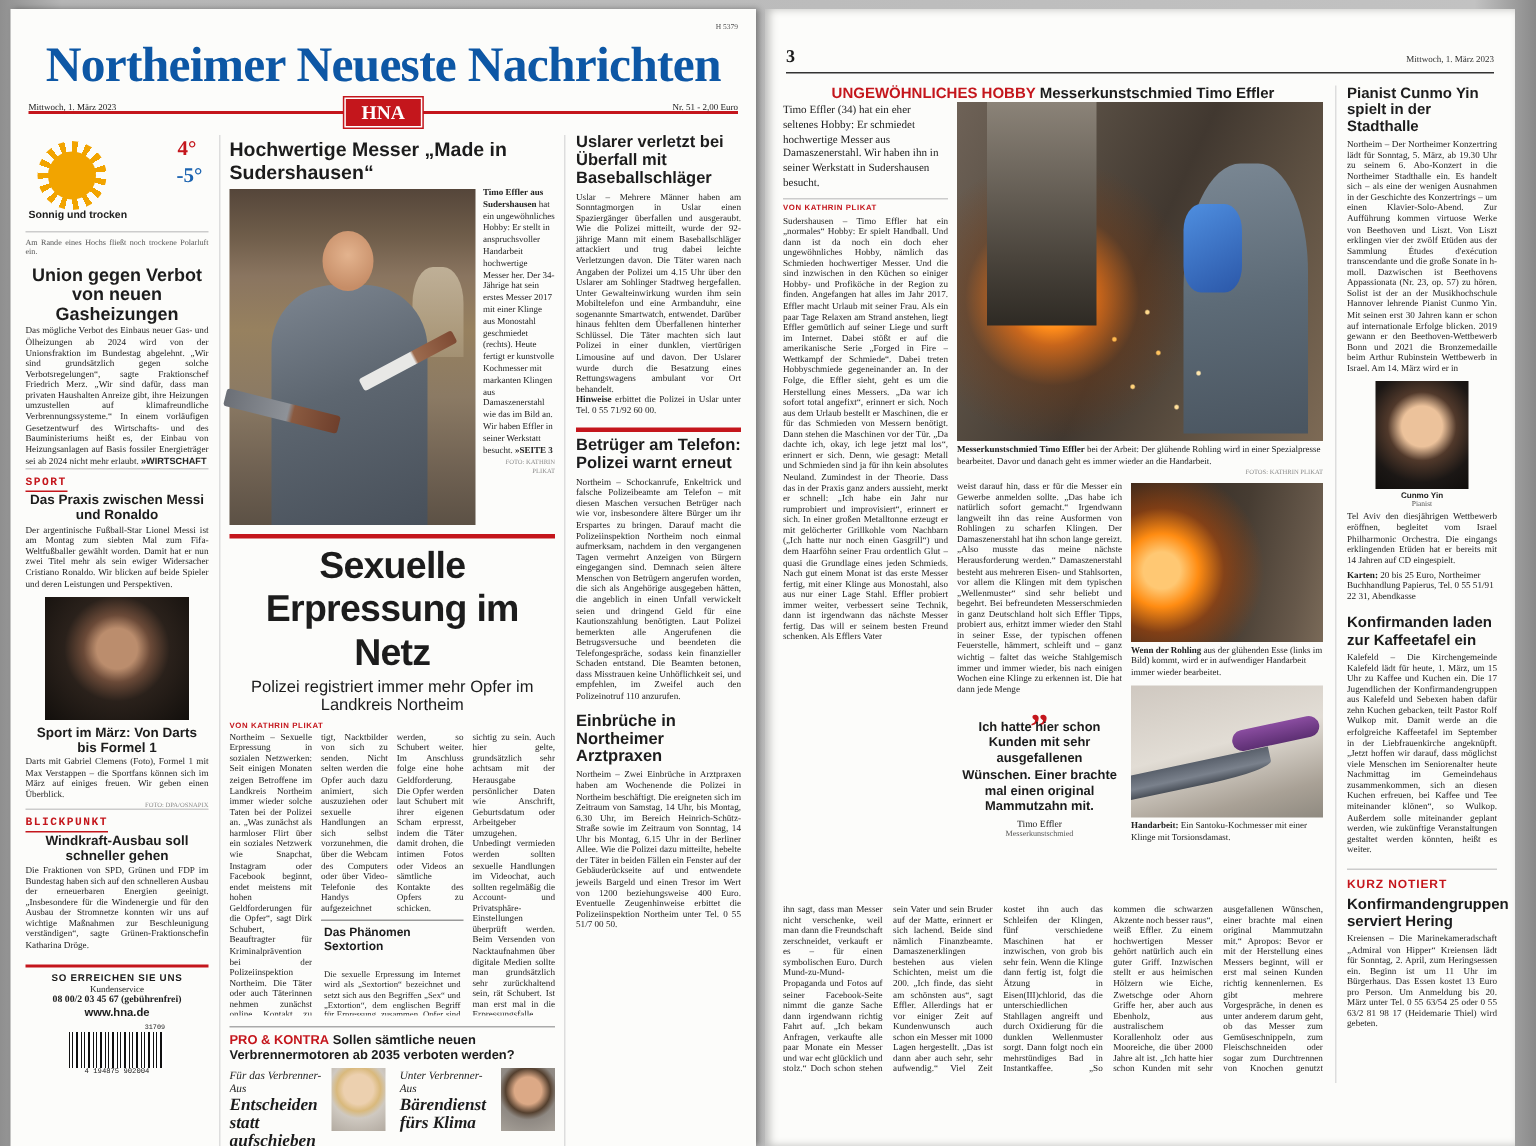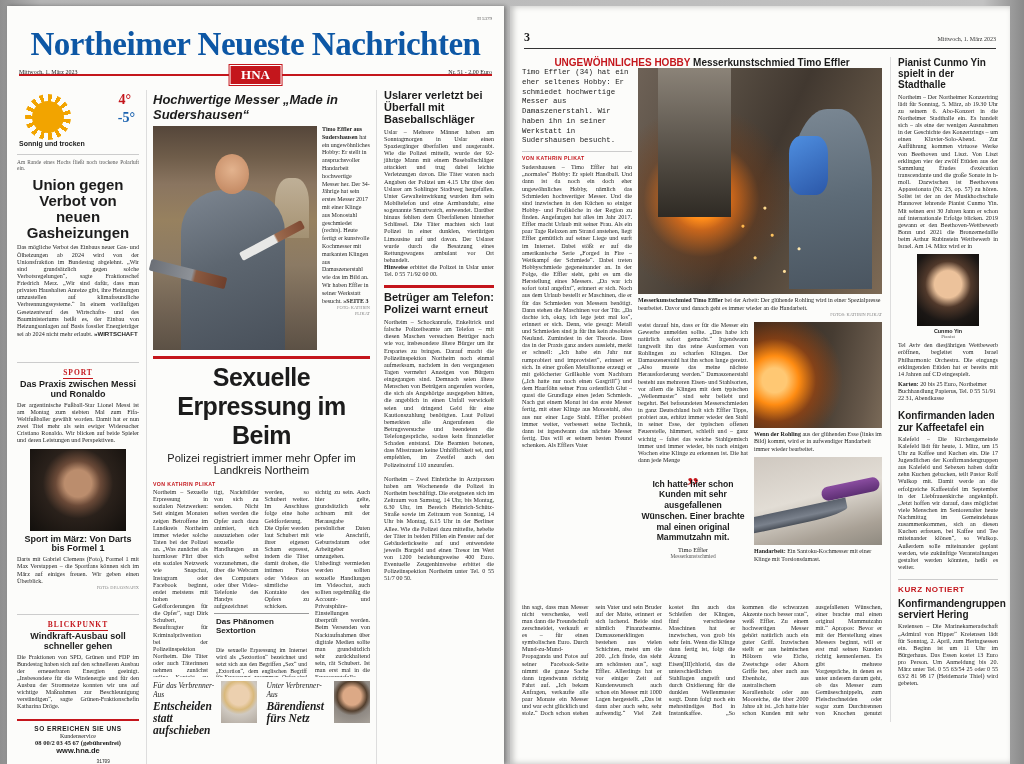--- a/index.html
+++ b/index.html
@@ -26,40 +26,40 @@
   .col-m{flex:1;min-width:0;border-left:1px solid #ddd;border-right:1px solid #ddd;padding:0 6px;}
   .col-r{width:110px;flex:none;}
 
   .weather{position:relative;height:64px;border-bottom:1px solid #ccc;margin-bottom:4px;}
   .sun{position:absolute;left:8px;top:4px;width:46px;height:46px;border-radius:50%;
        background:repeating-conic-gradient(#f2a400 0deg 11deg,transparent 11deg 24deg);}
   .sun-core{position:absolute;inset:7px;border-radius:50%;background:#f2a400;}
   .temp-hi{position:absolute;right:8px;top:2px;font-weight:bold;font-size:14px;color:#c4161c;}
   .temp-lo{position:absolute;right:4px;top:20px;font-weight:bold;font-size:14px;color:#1b63b0;}
   .w-cond{position:absolute;left:2px;top:50px;font-weight:bold;font-size:7px;font-family:"Liberation Sans",sans-serif;}
-  .sb-title{font-weight:bold;font-size:15px;line-height:1.08;text-align:center;font-family:"Liberation Sans",sans-serif;margin:3px 0 3px;}
+  .sb-title{font-weight:bold;font-size:12px;line-height:1.08;text-align:center;font-family:"Liberation Sans",sans-serif;margin:3px 0 3px;}
   .tagref{font-weight:bold;font-family:"Liberation Sans",sans-serif;}
-  .sec-label{color:#c4161c;font-weight:bold;font-size:7.5px;letter-spacing:1px;text-align:center;
-             font-family:Liberation Serif, serif;margin:24px 0 2px;padding-top:5px;border-top:1px solid #ccc;}
+  .sec-label{color:#c4161c;font-weight:bold;font-size:7.5px;letter-spacing:1px;
+             font-family:Liberation Mono, monospace;margin:0 0 2px;padding-top:5px;border-top:1px solid #ccc;}
   .sec-label span{border-bottom:1.5px solid #c4161c;padding-bottom:1px;}
   .small-title{font-weight:bold;font-size:9px;line-height:1.1;text-align:center;font-family:"Liberation Sans",sans-serif;margin:3px 0 2px;}
   .photo{display:block;}
   .messi-photo{width:96px;height:82px;margin:4px auto;background:
      radial-gradient(circle at 50% 42%,#bb8d6d 0 20%,#6b4a38 33%,#2a211b 52%,#120f0c 100%);}
   .credit{font-size:4.4px;color:#888;text-align:right;display:block;}
   .contact{border-top:2px solid #c4161c;margin-top:8px;padding-top:4px;text-align:center;}
   .contact-h{font-weight:bold;font-size:6.5px;letter-spacing:.5px;font-family:"Liberation Sans",sans-serif;}
   .contact-l1{font-size:6px;margin-top:1px;}
   .contact-l2{font-size:6.5px;font-weight:bold;}
   .contact-l3{font-size:7.5px;font-weight:bold;font-family:"Liberation Sans",sans-serif;}
   .bc-num{font-size:4.5px;text-align:right;width:64px;margin:4px auto 0;font-family:"Liberation Mono",monospace;}
   .barcode{width:64px;height:24px;margin:0 auto;background:repeating-linear-gradient(90deg,#111 0 1px,#fff 1px 2px,#111 2px 3px,#fff 3px 5px,#111 5px 6px,#fff 6px 8px);}
   .ean{font-size:4.8px;text-align:center;font-family:"Liberation Mono",monospace;}
 
-  .teaser-h{font-weight:bold;font-size:13px;font-family:"Liberation Sans",sans-serif;margin:2px 0 4px;font-style:italic;}
+  .teaser-h{font-weight:bold;font-size:13px;font-family:"Liberation Sans",sans-serif;margin:2px 0 4px;}
   .teaser-row{display:flex;gap:5px;}
   .workshop-photo{width:164px;height:224px;flex:none;position:relative;background:
      linear-gradient(180deg,#55463a 0%,#6f5d4a 14%,#8a7560 26%,#97815f 42%,#8b7a64 62%,#6f6152 84%,#5c5145 100%);}
   .wp-win{position:absolute;right:8px;top:52px;width:34px;height:60px;background:linear-gradient(180deg,#cdbfa5,#a79577);border-radius:40% 40% 0 0;opacity:.8;}
   .wp-face{position:absolute;left:62px;top:28px;width:34px;height:40px;border-radius:50%;background:radial-gradient(circle at 50% 40%,#e3b38e,#c68d67 75%);}
   .wp-body{position:absolute;left:28px;top:64px;width:104px;height:160px;border-radius:42px 42px 0 0;background:linear-gradient(160deg,#7d8691 0%,#5d6670 45%,#48505a 100%);}
   .wp-knife{position:absolute;left:84px;top:110px;width:70px;height:9px;background:linear-gradient(90deg,#e8e8e6 55%,#9c6b4e 58%,#7e4a33);transform:rotate(-28deg);border-radius:2px;}
   .wp-knife2{position:absolute;left:-4px;top:142px;width:78px;height:12px;background:linear-gradient(90deg,#6b6f76,#8e9298 55%,#8a5a40 60%,#6e3f2c);transform:rotate(14deg);border-radius:2px;}
   .teaser-cap{flex:1;font-size:6px;line-height:1.3;text-align:left;color:#242424;}
   .lead-rule{height:3px;background:#c4161c;margin:6px 0 4px;}
@@ -94,21 +94,21 @@
   .section-title{font-weight:bold;font-size:20px;letter-spacing:2px;margin-left:16px;font-family:"Liberation Serif",serif;}
   .hdr-date{margin-left:auto;font-size:6px;color:#333;}
   .hdr-rule{border-bottom:1.5px solid #333;margin:3px 14px 0;}
   .rp-body{display:flex;gap:8px;padding:8px 12px 0;}
   .rp-main{width:360px;flex:none;}
   .rp-side{flex:1;min-width:0;border-left:1px solid #ddd;padding-left:7px;}
   .kicker{text-align:center;font-weight:bold;font-size:10px;font-family:"Liberation Sans",sans-serif;}
   .rp-h{text-align:center;font-weight:bold;font-size:29px;font-family:"Liberation Sans",sans-serif;letter-spacing:-0.5px;margin:3px 0 7px;}
   .row1{display:flex;gap:6px;}
   .colA{width:110px;flex:none;height:512px;overflow:hidden;}
-  .intro{font-size:7.4px;line-height:1.32;margin-bottom:5px;font-family:Liberation Mono, monospace;}
+  .intro{font-size:7.4px;line-height:1.32;margin-bottom:5px;}
   .byline2{font-size:5.2px;font-weight:bold;color:#c4161c;letter-spacing:.4px;margin:3px 0;border-top:1px solid #ccc;padding-top:3px;font-family:"Liberation Sans",sans-serif;}
   .mid-wrap{flex:1;min-width:0;}
   .forge-photo{height:226px;position:relative;overflow:hidden;background:
      radial-gradient(circle at 26% 58%,#ffb347 0 4%,#ff8c1a 9%,rgba(230,110,20,.8) 14%,rgba(120,60,20,.4) 26%,transparent 42%),
      linear-gradient(115deg,#6e6257 0%,#594f44 25%,#413830 50%,#5c4f41 72%,#7d6a55 100%);}
   .fp-machine{position:absolute;left:8%;top:0;width:30%;height:66%;background:linear-gradient(180deg,#8b8378,#4a443c 70%,#2e2a24);}
   .fp-man{position:absolute;right:4%;top:18%;width:34%;height:80%;border-radius:46% 40% 0 0;background:linear-gradient(170deg,#7b8894 0%,#5d6b77 50%,#4a5560 100%);}
   .fp-shield{position:absolute;right:22%;top:30%;width:16%;height:26%;border-radius:30%;background:linear-gradient(150deg,#4f8fe0,#2b57a8);}
   .fp-sparks{position:absolute;inset:0;background:
      radial-gradient(circle at 48% 84%,#ffd27a 0 1px,transparent 2px),
@@ -201,73 +201,75 @@
           <div class="wp-win"></div>
           <div class="wp-body"></div>
           <div class="wp-face"></div>
           <div class="wp-knife"></div>
           <div class="wp-knife2"></div>
         </figure>
         <p class="teaser-cap"><b>Timo Effler aus Sudershausen</b><span> hat ein ungewöhnliches Hobby: Er stellt in anspruchsvoller Handarbeit hochwertige Messer her. Der 34-Jährige hat sein erstes Messer 2017 mit einer Klinge aus Monostahl geschmiedet (rechts). Heute fertigt er kunstvolle Kochmesser mit markanten Klingen aus Damaszenerstahl wie das im Bild an. Wir haben Effler in seiner Werkstatt besucht. </span><b>»SEITE 3</b><span class="credit">FOTO: KATHRIN PLIKAT</span></p>
       </div>
 
       <div class="lead-rule"></div>
-      <h2 class="lead-h">Sexuelle Erpressung im Beim</h2>
+      <h2 class="lead-h">Sexuelle Erpressung im Netz</h2>
       <div class="lead-sub">Polizei registriert immer mehr Opfer im Landkreis Northeim</div>
       <div class="byline">VON KATHRIN PLIKAT</div>
       <div class="lead-grid">
         <p class="lg-col jbody">Northeim – Sexuelle Erpressung in sozialen Netzwerken: Seit einigen Monaten zeigen Betroffene im Landkreis Northeim immer wieder solche Taten bei der Polizei an. „Was zunächst als harmloser Flirt über ein soziales Netzwerk wie Snapchat, Instagram oder Facebook beginnt, endet meistens mit hohen Geldforderungen für die Opfer“, sagt Dirk Schubert, Beauftragter für Kriminalprävention bei der Polizeiinspektion Northeim. Die Täter oder auch Täterinnen nehmen zunächst online Kontakt zu ihren späteren Opfern auf. Nach ein paar allgemeinen Informationen folgen Komplimente und nette Worte, bis eine Vertrauensbasis aufgebaut wurde. Dann werden die Nachrichten plötzlich intimer, die gutgläubigen Opfer dazu ermun-</p>
         <div class="lg-mid">
           <p class="lg-2col jbody">tigt, Nacktbilder von sich zu senden. Nicht selten werden die Opfer auch dazu animiert, sich auszuziehen oder sexuelle Handlungen an sich selbst vorzunehmen, die über die Webcam des Computers oder über Video-Telefonie des Handys aufgezeichnet werden, so Schubert weiter. Im Anschluss folge eine hohe Geldforderung. Die Opfer werden laut Schubert mit ihrer eigenen Scham erpresst, indem die Täter damit drohen, die intimen Fotos oder Videos an sämtliche Kontakte des Opfers zu schicken.</p>
           <div class="sext-box">
             <div class="sext-h">Das Phänomen Sextortion</div>
             <p class="sext-b">Die sexuelle Erpressung im Internet wird als „Sextortion“ bezeichnet und setzt sich aus den Begriffen „Sex“ und „Extortion“, dem englischen Begriff für Erpressung, zusammen. Opfer sind Kinder, Jugendliche und Erwachsene. Immer geht es darum, Geld zu erpressen. In manchen Fällen erhalten potenzielle Opfer auch massenhaft E-Mails, in denen der Absender vorgibt, ein kompromittierendes Video des Opfers zu haben, weil er sich in seinen Computer gehackt hat.</p>
           </div>
 
         </div>
         <p class="lg-col jbody">sichtig zu sein. Auch hier gelte, grundsätzlich sehr achtsam mit der Herausgabe persönlicher Daten wie Anschrift, Geburtsdatum oder Arbeitgeber umzugehen. Unbedingt vermieden werden sollten sexuelle Handlungen im Videochat, auch sollten regelmäßig die Account- und Privatsphäre-Einstellungen überprüft werden. Beim Versenden von Nacktaufnahmen über digitale Medien sollte man grundsätzlich sehr zurückhaltend sein, rät Schubert. Ist man erst mal in die Erpressungsfalle getappt, raten die Polizeibeamten, kein Geld zu überweisen, da die Forderungen danach nicht enden. Opfer sollten sofort Anzeige bei der Polizei erstatten und vorher die Chatverläufe der Nachrichten mithilfe von Screenshots sichern.</p>
       </div>
 
+      <div class="pk-head"><span class="red">PRO &amp; KONTRA</span>&nbsp;<span>Sollen sämtliche neuen Verbrennermotoren ab 2035 verboten werden?</span></div>
       <div class="pk-row">
         <div class="pk-half">
           <div class="pk-header">
             <div class="pk-ht">
               <div class="pk-kicker">Für das Verbrenner-Aus</div>
               <div class="pk-title">Entscheiden statt aufschieben</div>
 
             </div>
             <figure class="pk-photo pro-photo"></figure>
           </div>
 
         </div>
         <div class="pk-half">
           <div class="pk-header">
             <div class="pk-ht">
               <div class="pk-kicker">Unter Verbrenner-Aus</div>
-              <div class="pk-title">Bärendienst fürs Netz</div>
+              <div class="pk-title">Bärendienst fürs Klima</div>
 
             </div>
             <figure class="pk-photo kontra-photo"></figure>
           </div>
 
         </div>
       </div>
     </div>
 
     <div class="col-r">
       <div class="side-art">
         <h3 class="side-h">Uslarer verletzt bei Überfall mit Baseballschläger</h3>
         <p class="jbody">Uslar – Mehrere Männer haben am Sonntagmorgen in Uslar einen Spaziergänger überfallen und ausgeraubt. Wie die Polizei mitteilt, wurde der 92-jährige Mann mit einem Baseballschläger attackiert und trug dabei leichte Verletzungen davon. Die Täter waren nach Angaben der Polizei um 4.15 Uhr über den Uslarer am Sohlinger Stadtweg hergefallen. Unter Gewalteinwirkung wurden ihm sein Mobiltelefon und eine Armbanduhr, eine sogenannte Smartwatch, entwendet. Darüber hinaus fehlten dem Überfallenen hinterher Schlüssel. Die Täter machten sich laut Polizei in einer dunklen, viertürigen Limousine auf und davon. Der Uslarer wurde durch die Besatzung eines Rettungswagens ambulant vor Ort behandelt.</p>
         <p class="jbody note"><b>Hinweise</b><span> erbittet die Polizei in Uslar unter Tel. 0 55 71/92 60 00.</span></p>
       </div>
       <div class="side-art red-top">
         <h3 class="side-h">Betrüger am Telefon: Polizei warnt erneut</h3>
         <p class="jbody">Northeim – Schockanrufe, Enkeltrick und falsche Polizeibeamte am Telefon – mit diesen Maschen versuchen Betrüger nach wie vor, insbesondere ältere Bürger um ihr Erspartes zu bringen. Darauf macht die Polizeiinspektion Northeim noch einmal aufmerksam, nachdem in den vergangenen Tagen vermehrt Anzeigen von Bürgern eingegangen sind. Demnach seien ältere Menschen von Betrügern angerufen worden, die sich als Angehörige ausgegeben hätten, die angeblich in einen Unfall verwickelt seien und dringend Geld für eine Kautionszahlung benötigten. Laut Polizei bemerkten alle Angerufenen die Betrugsversuche und beendeten die Telefongespräche, sodass kein finanzieller Schaden entstand. Die Beamten betonen, dass Misstrauen keine Unhöflichkeit sei, und empfehlen, im Zweifel auch den Polizeinotruf 110 anzurufen.</p>
       </div>
       <div class="side-art">
+        <h3 class="side-h">Einbrüche in Northeimer Arztpraxen</h3>
         <p class="jbody">Northeim – Zwei Einbrüche in Arztpraxen haben am Wochenende die Polizei in Northeim beschäftigt. Die ereigneten sich im Zeitraum von Samstag, 14 Uhr, bis Montag, 6.30 Uhr, im Bereich Heinrich-Schütz-Straße sowie im Zeitraum von Sonntag, 14 Uhr bis Montag, 6.15 Uhr in der Berliner Allee. Wie die Polizei dazu mitteilte, hebelte der Täter in beiden Fällen ein Fenster auf der Gebäuderückseite auf und entwendete jeweils Bargeld und einen Tresor im Wert von 1200 beziehungsweise 400 Euro. Eventuelle Zeugenhinweise erbittet die Polizeiinspektion Northeim unter Tel. 0 55 51/7 00 50.</p>
       </div>
     </div>
   </div>
 </div>
 
 <div class="page right-page">
   <div class="rp-header">
     <span class="pg-num">3</span>
     <span class="hdr-date">Mittwoch, 1. März 2023</span>

